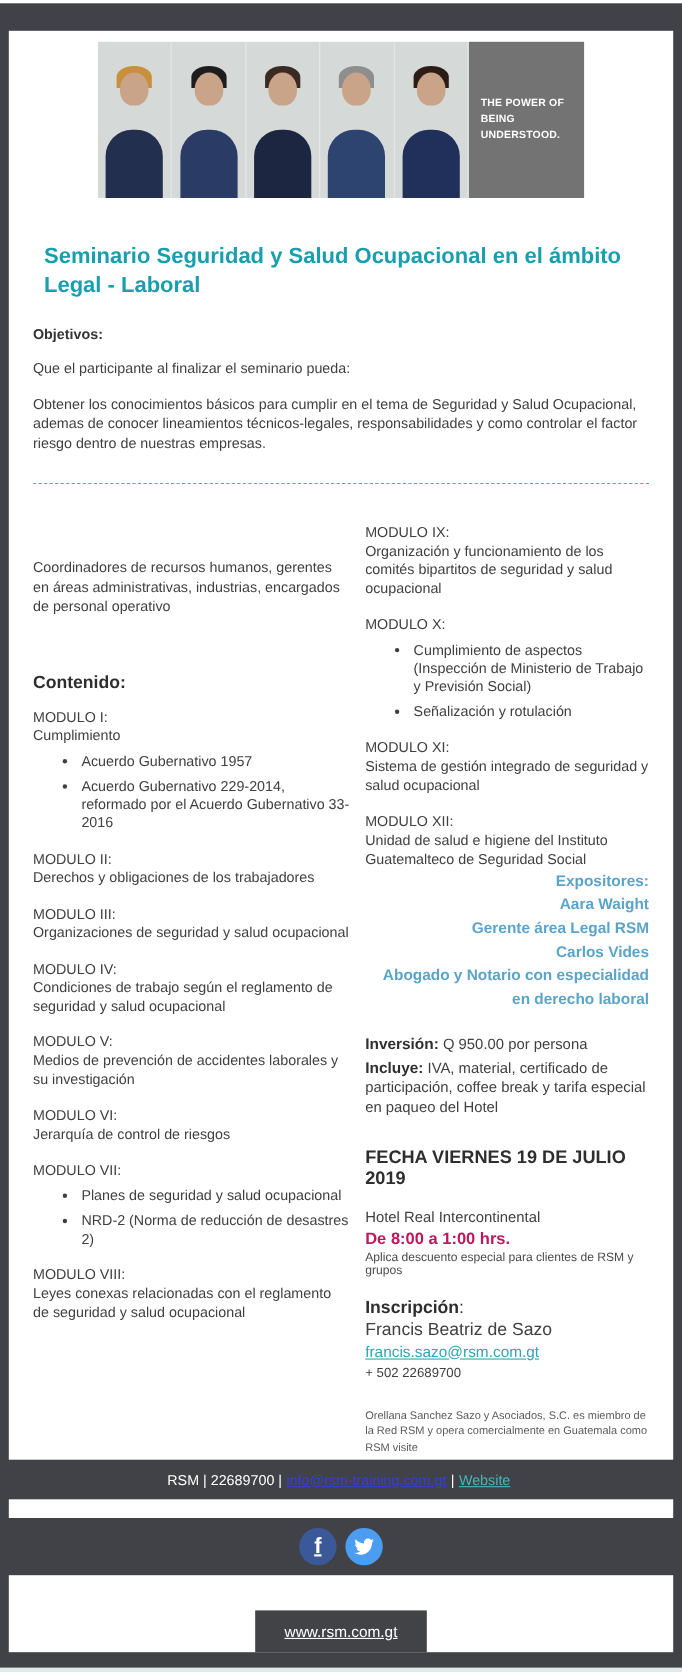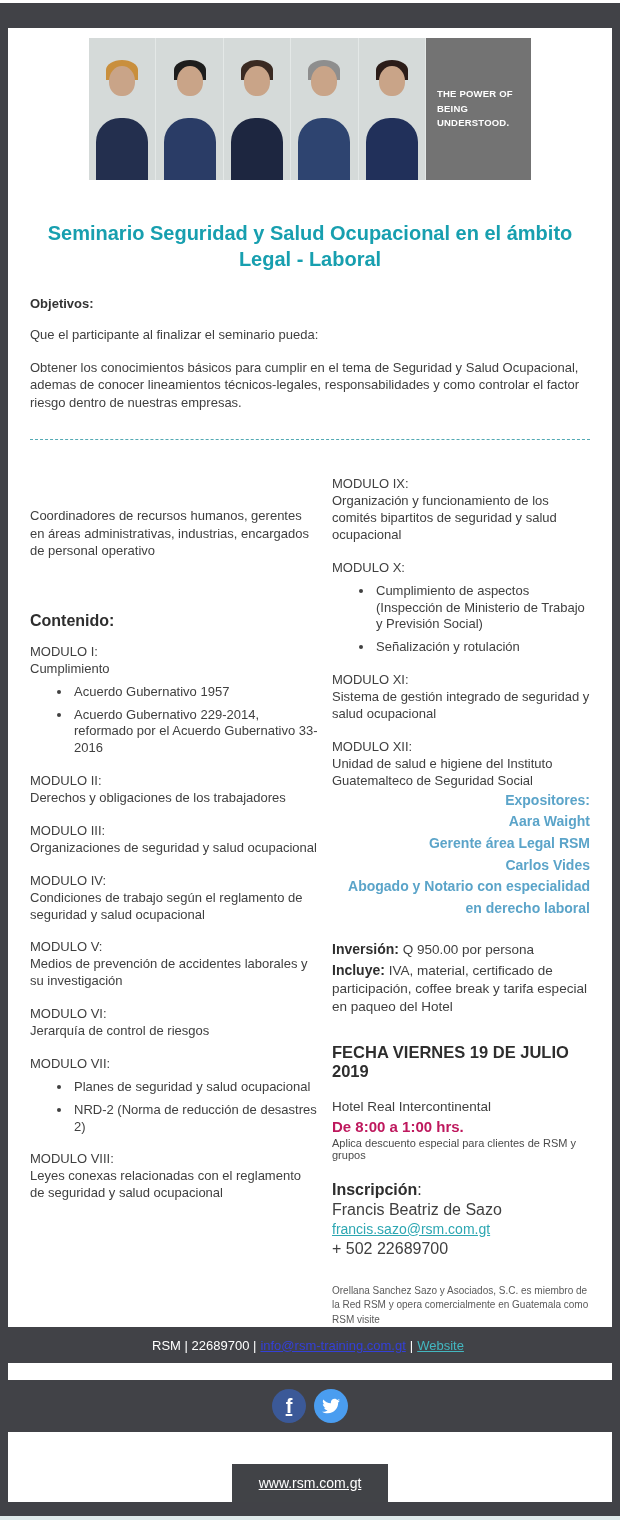--- a/index.html
+++ b/index.html
@@ -50,21 +50,21 @@
     display:flex; flex-direction:column; justify-content:center;
     padding-left:11px;
   }
   .hero-box span {
     color:#ffffff; font-size:9.5px; font-weight:bold;
     letter-spacing:.2px; line-height:1.55;
   }
   
   .title {
     margin:40px auto 0 auto; width:540px;
-    text-align:center; color:#179faf;
+    color:#179faf;
     font-size:20px; font-weight:bold; line-height:1.3;
   }
   .content { padding:0 22px; }
   .objetivos { margin-top:24px; font-weight:bold; font-size:13px; color:#333; }
   .para { margin-top:15px; font-size:13px; line-height:1.35; color:#3f3f3f; }
   .dashed-divider {
     margin-top:28px; border:0;
     border-top:1px dashed #54aab4; height:0;
   }
   
@@ -87,21 +87,21 @@
   .info-block { margin-top:20px; }
   .bold-label { font-weight:bold; font-size:14px; color:#2f2f2f; }
   .fecha { margin-top:26px; font-size:16.5px; font-weight:bold; color:#2e2e2e; }
   .hotel { margin-top:18px; font-size:13.5px; }
   .horario { margin-top:4px; font-size:15px; font-weight:bold; color:#be185d; }
   .descuento { margin-top:2px; font-size:11px; color:#4a4a4a; }
   .inscripcion { margin-top:20px; font-size:16px; color:#2e2e2e; }
   .inscripcion b { font-weight:bold; }
   .contact-name { margin-top:2px; font-size:16px; }
   .email-link { font-size:14px; color:#2da7b2; text-decoration:underline; display:inline-block; margin-top:2px; }
-  .phone { font-size:16px; margin-top:2px; }
+  .phone { font-size:12px; margin-top:2px; }
   .fine-print { margin-top:26px; font-size:10px; line-height:1.45; color:#5a5a5a; }
   
   .contact-bar {
     height:36px; display:flex; align-items:center; justify-content:center;
     color:#ffffff; font-size:13px;
   }
   .contact-bar a { margin:0 4px; }
   .contact-email { color:#3440d8; text-decoration:underline; }
   .contact-website { color:#43b7c0; text-decoration:underline; }
   .white-strip { height:17px; background:#ffffff; margin:0 8px; }

